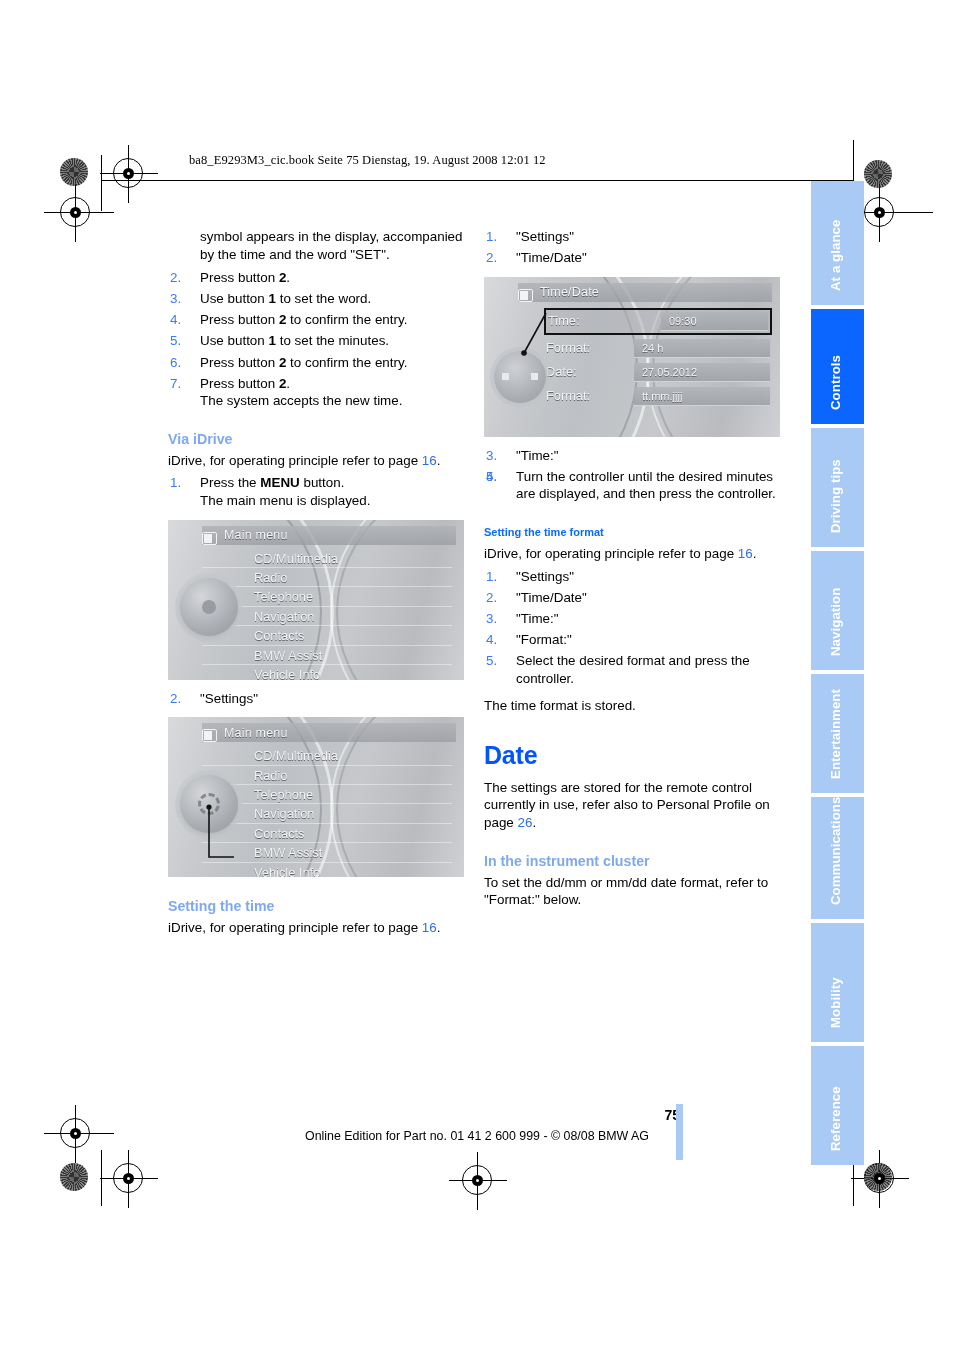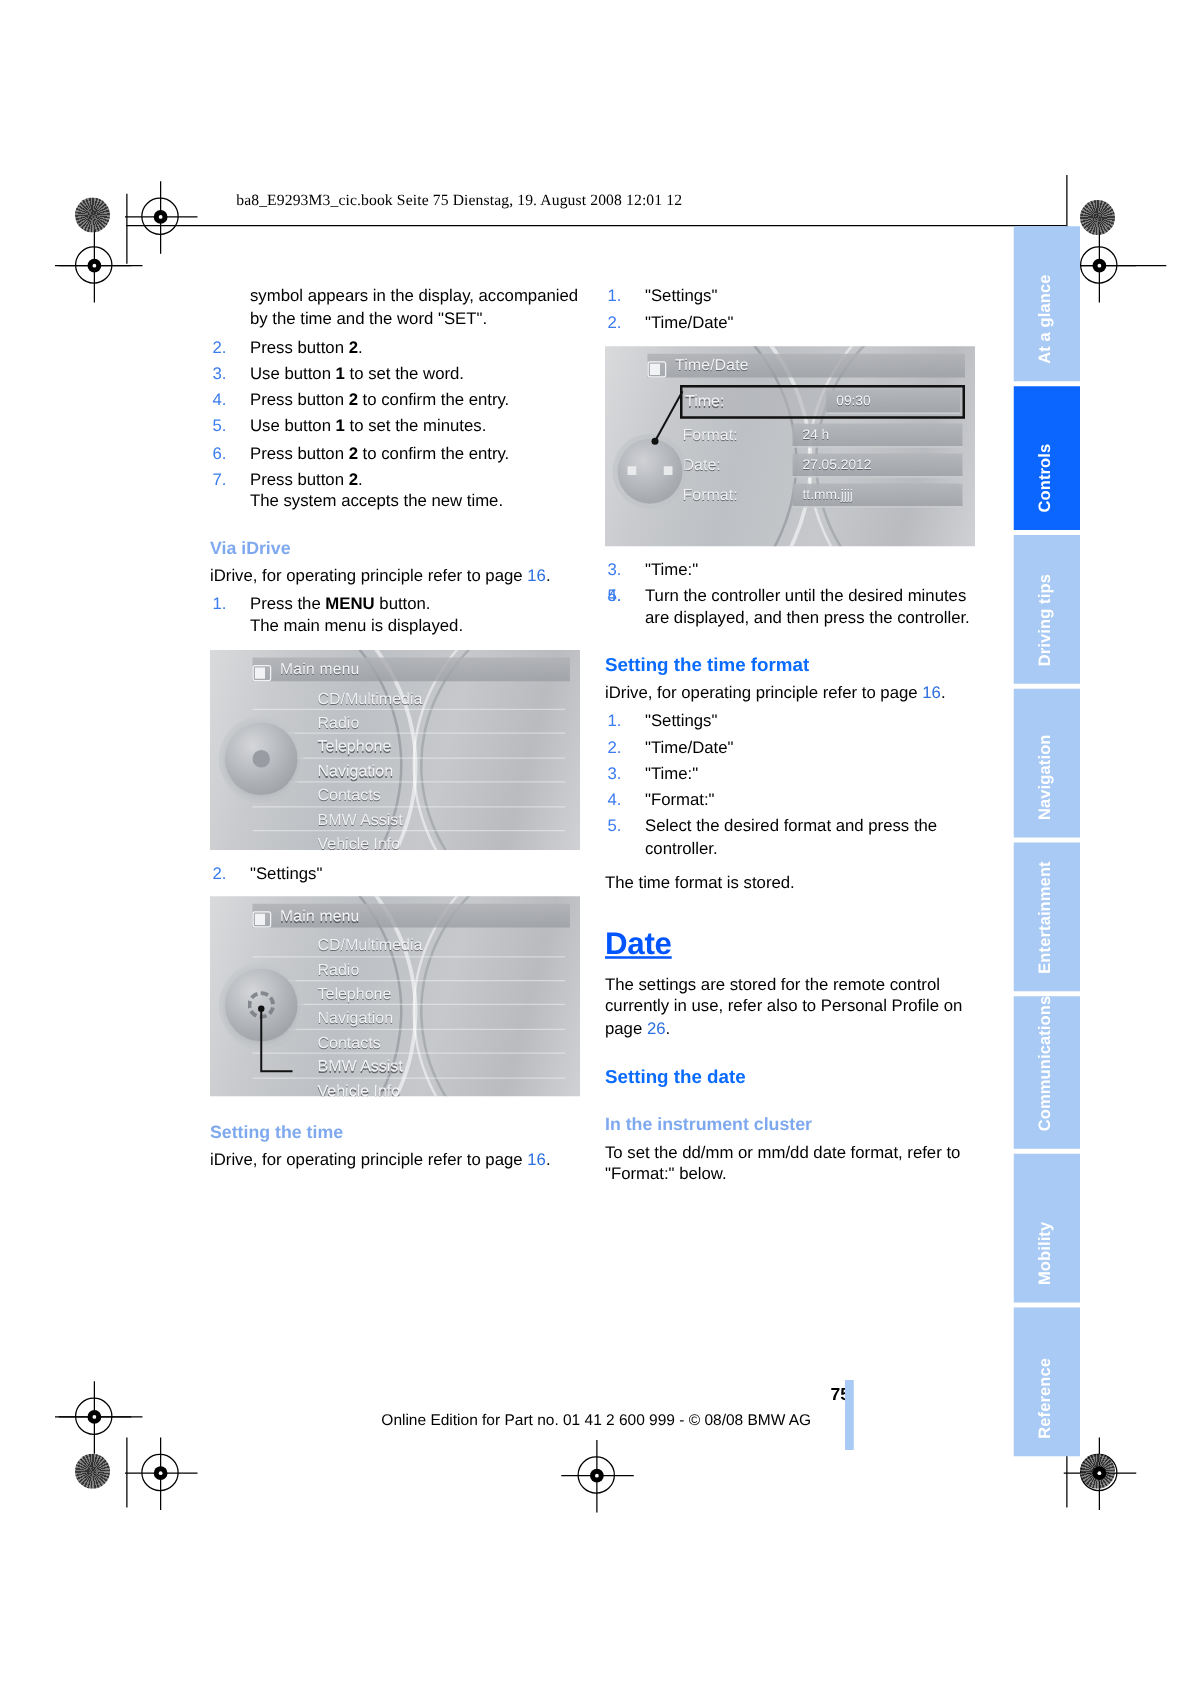--- a/index.html
+++ b/index.html
@@ -97,24 +97,23 @@
   .para-tight { margin-bottom: 5px; }
 
   
   h1.h-date {
     font-size: 25px;
     line-height: 29px;
     color: #0055ff;
     margin: 26px 0 9px 0;
     font-weight: bold;
     letter-spacing: -0.2px;
-    text-decoration: underline;
   }
   h2.h-blue {
-    font-size: 15px;
+    font-size: 11px;
     line-height: 19px;
     color: #0a6bff;
     margin: 20px 0 3px 0;
     font-weight: bold;
   }
   h3.h-light {
     font-size: 14.2px;
     line-height: 19px;
     color: #7fa9ef;
     margin: 20px 0 3px 0;
@@ -592,21 +591,20 @@
     <li>
       <span class="num">5.</span><span>Select the desired format and press the controller.</span>
     </li>
   </ol>
 
   <p class="para">The time format is stored.</p>
 
   <h1 class="h-date">Date</h1>
   <p class="para"><span>The settings are stored for the remote control currently in use, refer also to Personal Profile on page </span><span class="pg">26</span><span>.</span></p>
 
-  <h2 class="h-blue">Setting the date</h2>
 
   <h3 class="h-light">In the instrument cluster</h3>
   <p class="para">To set the dd/mm or mm/dd date format, refer to "Format:" below.</p>
 
 </div>
 
 <div class="tabs">
   <div class="tab" style="height:124px;">
     <span class="label">At a glance</span>
   </div>

